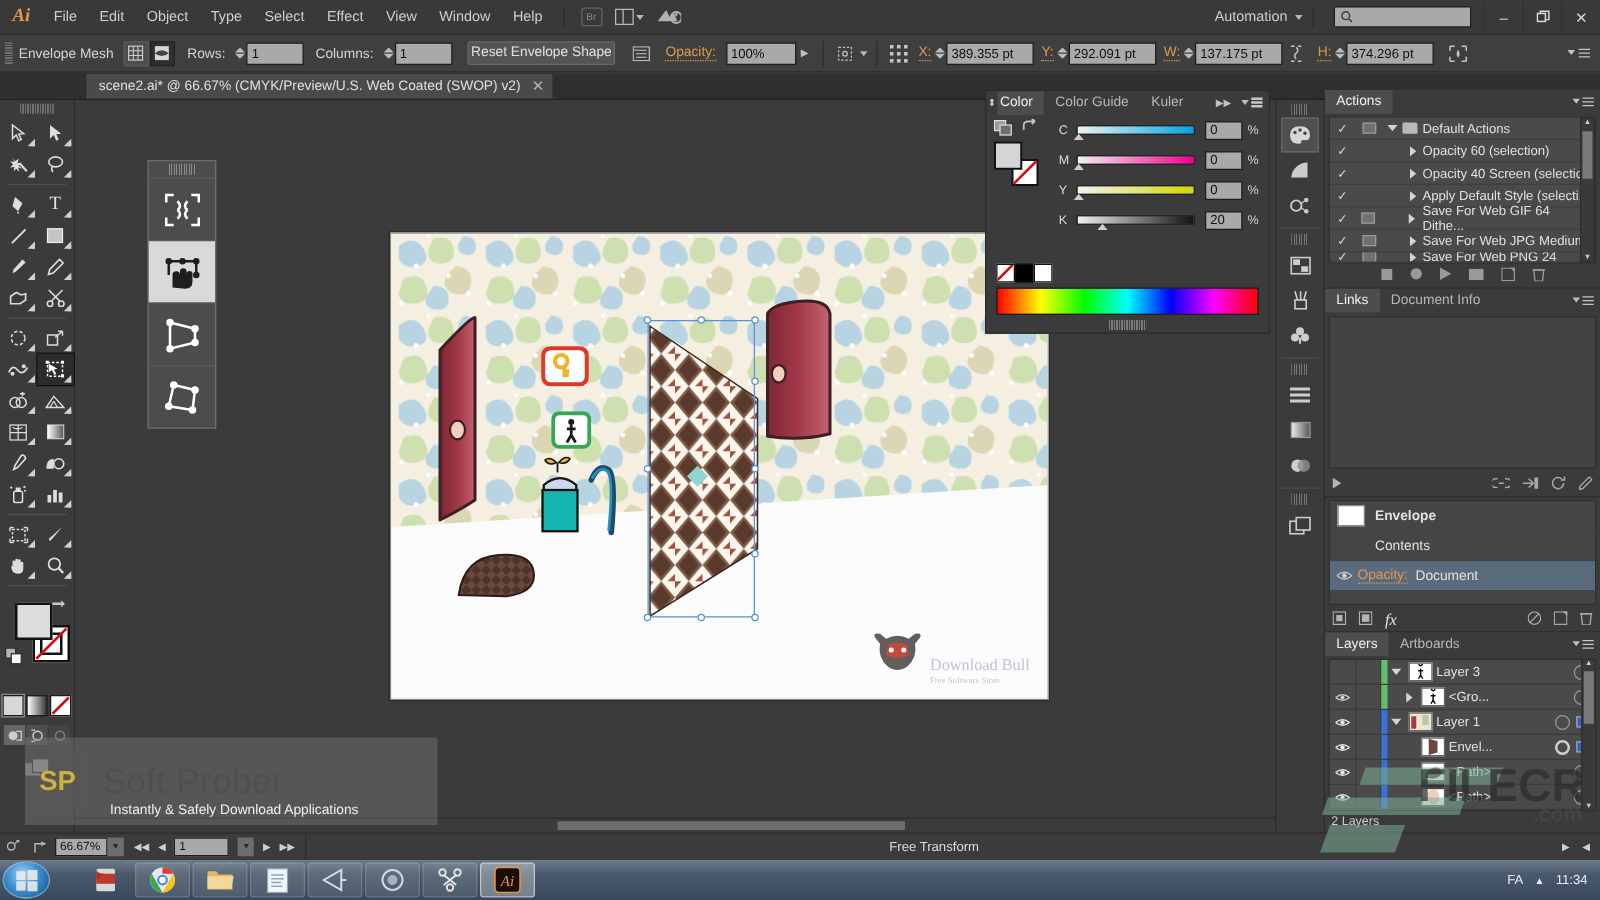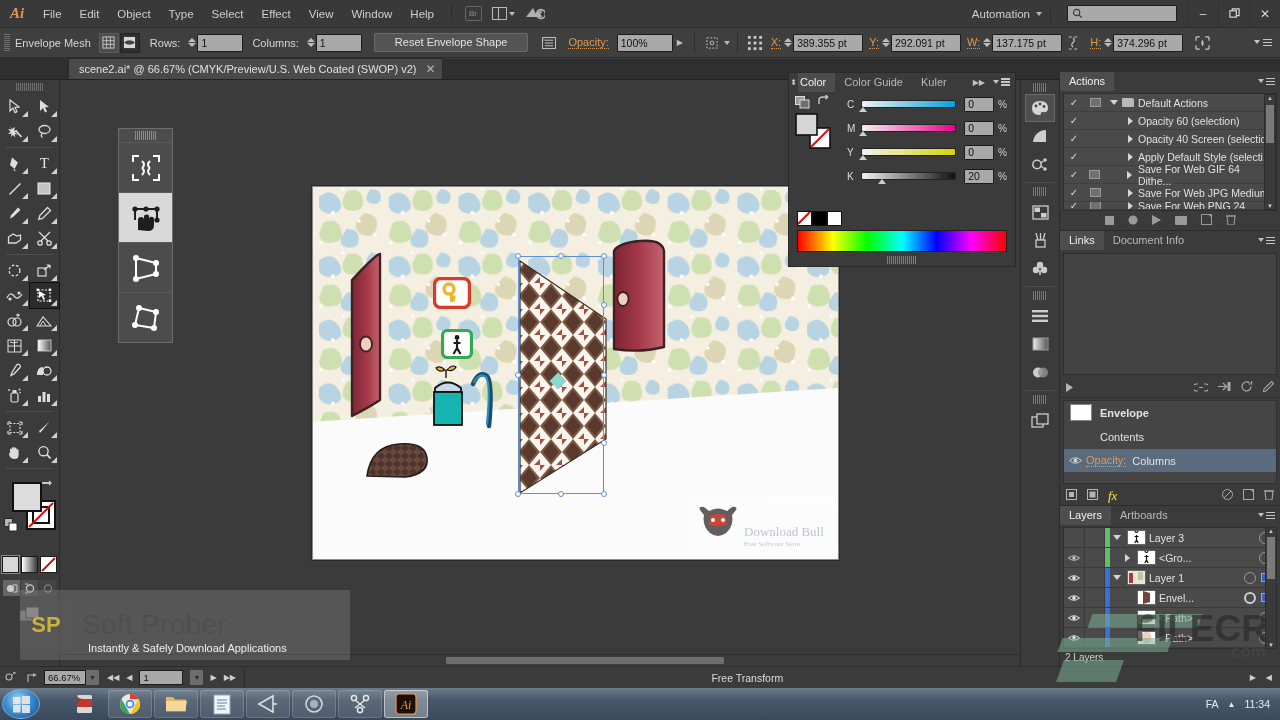--- a/index.html
+++ b/index.html
@@ -73,21 +73,21 @@
   .spin b { width:0;height:0;border-left:4px solid transparent;border-right:4px solid transparent;
     border-bottom:4px solid #bdbdbd; margin-bottom:1px;}
   .spin i { width:0;height:0;border-left:4px solid transparent;border-right:4px solid transparent;
     border-top:4px solid #bdbdbd;}
   .field {
     height:18px; background:#a9a9a9; border:1px solid #1c1c1c; color:#111;
     font-size:10.5px; padding:0 3px; line-height:16px; border-radius:1px;
   }
   .btn3d {
     height:19px; background:#545454; border:1px solid #6a6a6a; border-radius:2px;
-    color:#e2e2e2; font-size:11px; padding:0 20px; line-height:17px; text-align:center;
+    color:#e2e2e2; font-size:11px; padding:0 2px; line-height:17px; text-align:center;
   }
   .cb-sep { width:1px; height:20px; background:#2e2e2e; margin:0 7px; }
   .icon-btn { width:22px; height:20px; display:flex; align-items:center; justify-content:center; color:#c0c0c0; }
   .xy-lbl { color:#e09a4e; font-size:11px; margin:0 3px 0 6px; border-bottom:1px dotted #e09a4e;}
 
   
   .tabstrip {
     position:absolute; top:59px; left:0; right:0; height:21px; background:#2f2f2f;
     display:flex; align-items:flex-end; border-bottom:1px solid #222;
   }
@@ -1206,33 +1206,33 @@
           <span style="margin-left:30px">Contents</span>
         </div>
         <div class="approw sel" style="padding-left:0">
           <span class="eye">
             <svg width="13" height="9" viewBox="0 0 13 9">
                 <path d="M0.5 4.5 Q6.5 -1 12.5 4.5 Q6.5 10 0.5 4.5" fill="none" stroke="#cfcfcf" stroke-width="1"></path>
                 <circle cx="6.5" cy="4.5" r="1.9" fill="#cfcfcf"></circle>
               </svg>
           </span>
           <span style="color:#e8964e;border-bottom:1px dotted #e8964e;margin-right:6px">Opacity:</span>
-          <span>Columns</span>
+          <span>Document</span>
         </div>
       </div>
       <div class="pbar">
         <span><svg width="11" height="11">
               <rect x="0.5" y="0.5" width="10" height="10" fill="none" stroke="#b4b4b4"></rect>
               <rect x="3" y="3" width="5" height="5" fill="#b4b4b4"></rect>
             </svg></span>
         <span><svg width="11" height="11">
               <rect x="0.5" y="0.5" width="10" height="10" fill="none" stroke="#b4b4b4"></rect>
               <rect x="2.5" y="2.5" width="6" height="6" fill="#b4b4b4"></rect>
             </svg></span>
-        <span style="font-style:italic;font-family:'Liberation Serif',serif;font-size:13px;color:#fde047">fx</span>
+        <span style="font-style:italic;font-family:'Liberation Serif',serif;font-size:13px;color:#e5e5e5">fx</span>
         <span style="margin-left:auto"><svg width="11" height="11">
               <circle cx="5.5" cy="5.5" r="5" fill="none" stroke="#a8a8a8"></circle>
               <path d="M2 9 L9 2" stroke="#a8a8a8"></path>
             </svg></span>
         <span><svg width="11" height="11">
               <rect x="0.5" y="0.5" width="10" height="10" fill="none" stroke="#a8a8a8"></rect>
               <path d="M7 0 L11 0 L11 4Z" fill="#a8a8a8"></path>
             </svg></span>
         <span><svg width="10" height="11">
               <path d="M1 2 h8 l-1 9 h-6Z" fill="none" stroke="#a8a8a8" stroke-width="1.1"></path>

